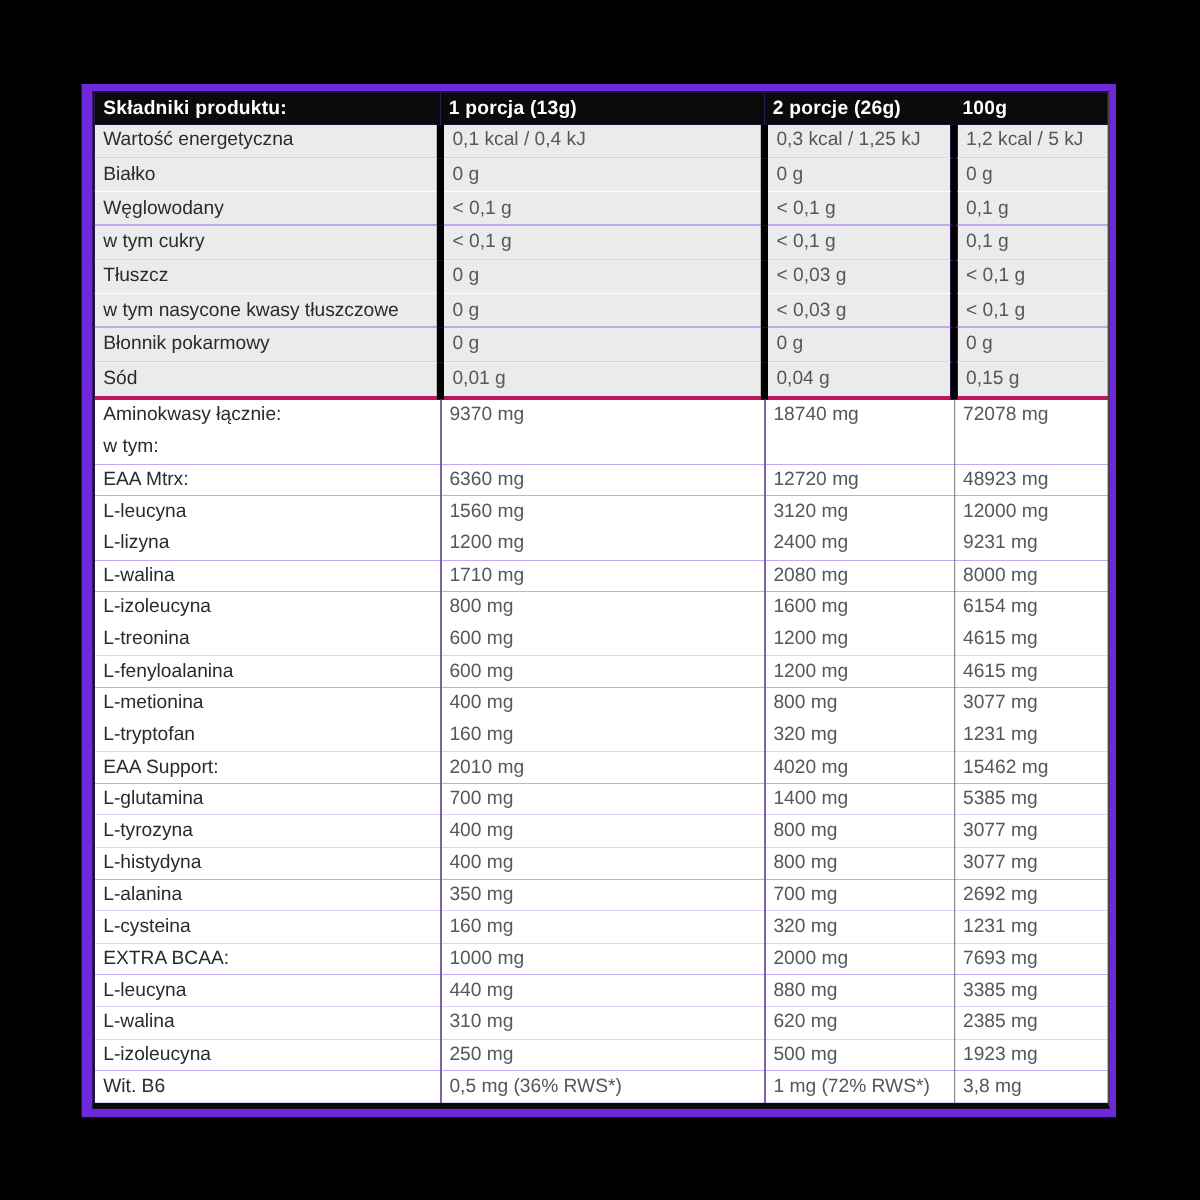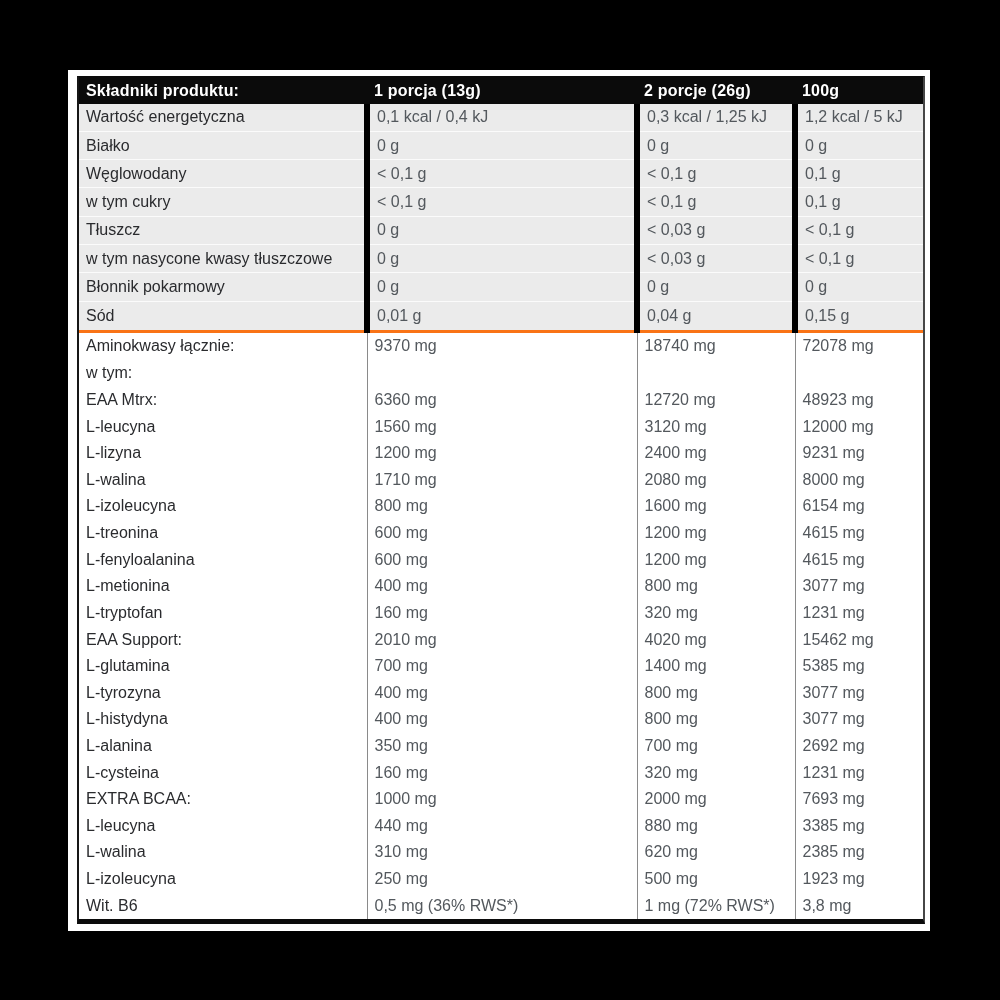--- a/index.html
+++ b/index.html
@@ -7,21 +7,21 @@
     width: 1000px; height: 1000px;
     background: #000000;
     position: relative;
     font-family: "Liberation Sans", sans-serif;
     overflow: hidden;
   }
   .panel {
     position: absolute;
     left: 68px; top: 70px;
     width: 862px; height: 861px;
-    background: #ffffff;
+    background: #6d28d9;
   }
   .tbl-wrap {
     position: absolute;
     top: 6px; left: 9px; right: 5px; bottom: 7px;
     border-left: 2px solid #161616;
     border-right: 2px solid #464646;
     border-bottom: 5px solid #0b0b0b;
     border-top: 1px solid #0b0b0b;
   }
   table.tbl {
@@ -50,21 +50,21 @@
   td.val { color: #53585d; }
   
   tbody.section-macro td {
     background: #ebebeb;
     border-bottom: 1px solid #fbfbfb;
   }
   tbody.section-macro td + td { border-left: 6px solid #000000; }
   
   tbody.section-amino td { background: #ffffff; }
   tbody.section-amino td + td { border-left: 1px solid #8a8a8a; }
-  tbody.section-amino tr:first-child td { border-top: 3px solid #f97316; margin-top: 47px; }
+  tbody.section-amino tr:first-child td { border-top: 3px solid #be185d; margin-top: 47px; }
 </style>
 </head>
 <body>
 
 <div class="panel">
   <div class="tbl-wrap">
     <table class="tbl">
       <colgroup>
         <col style="width:288px">
         <col style="width:270px">

